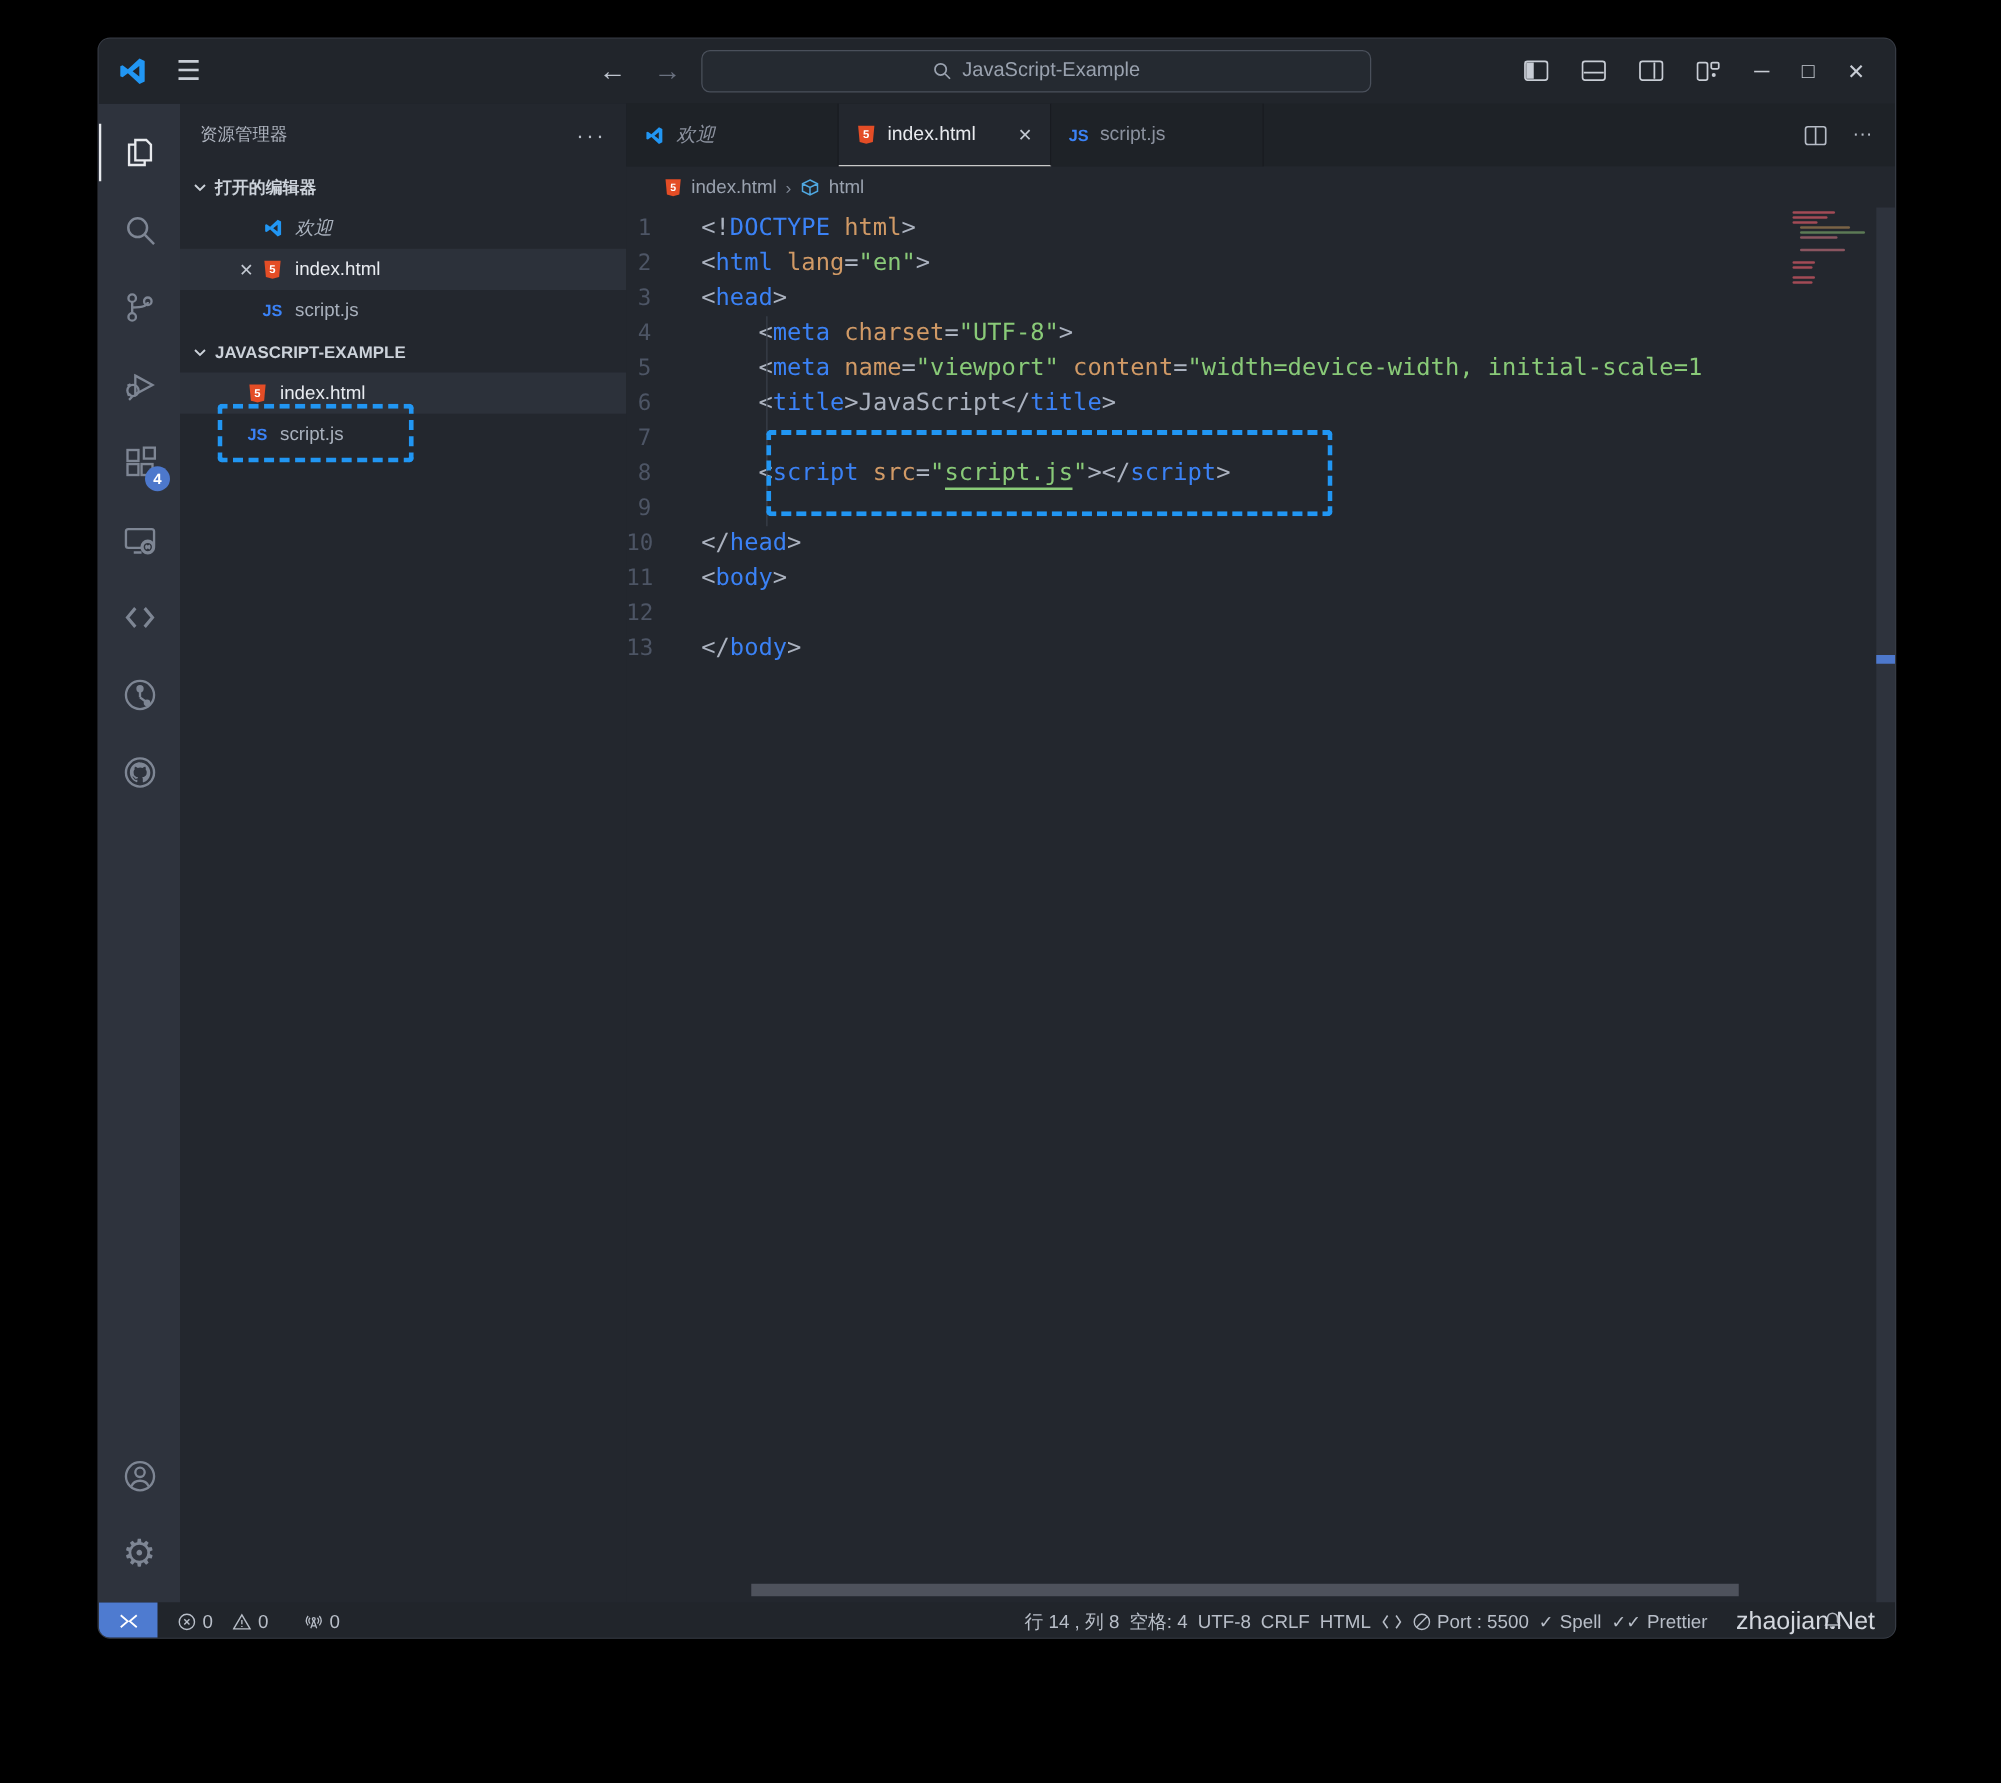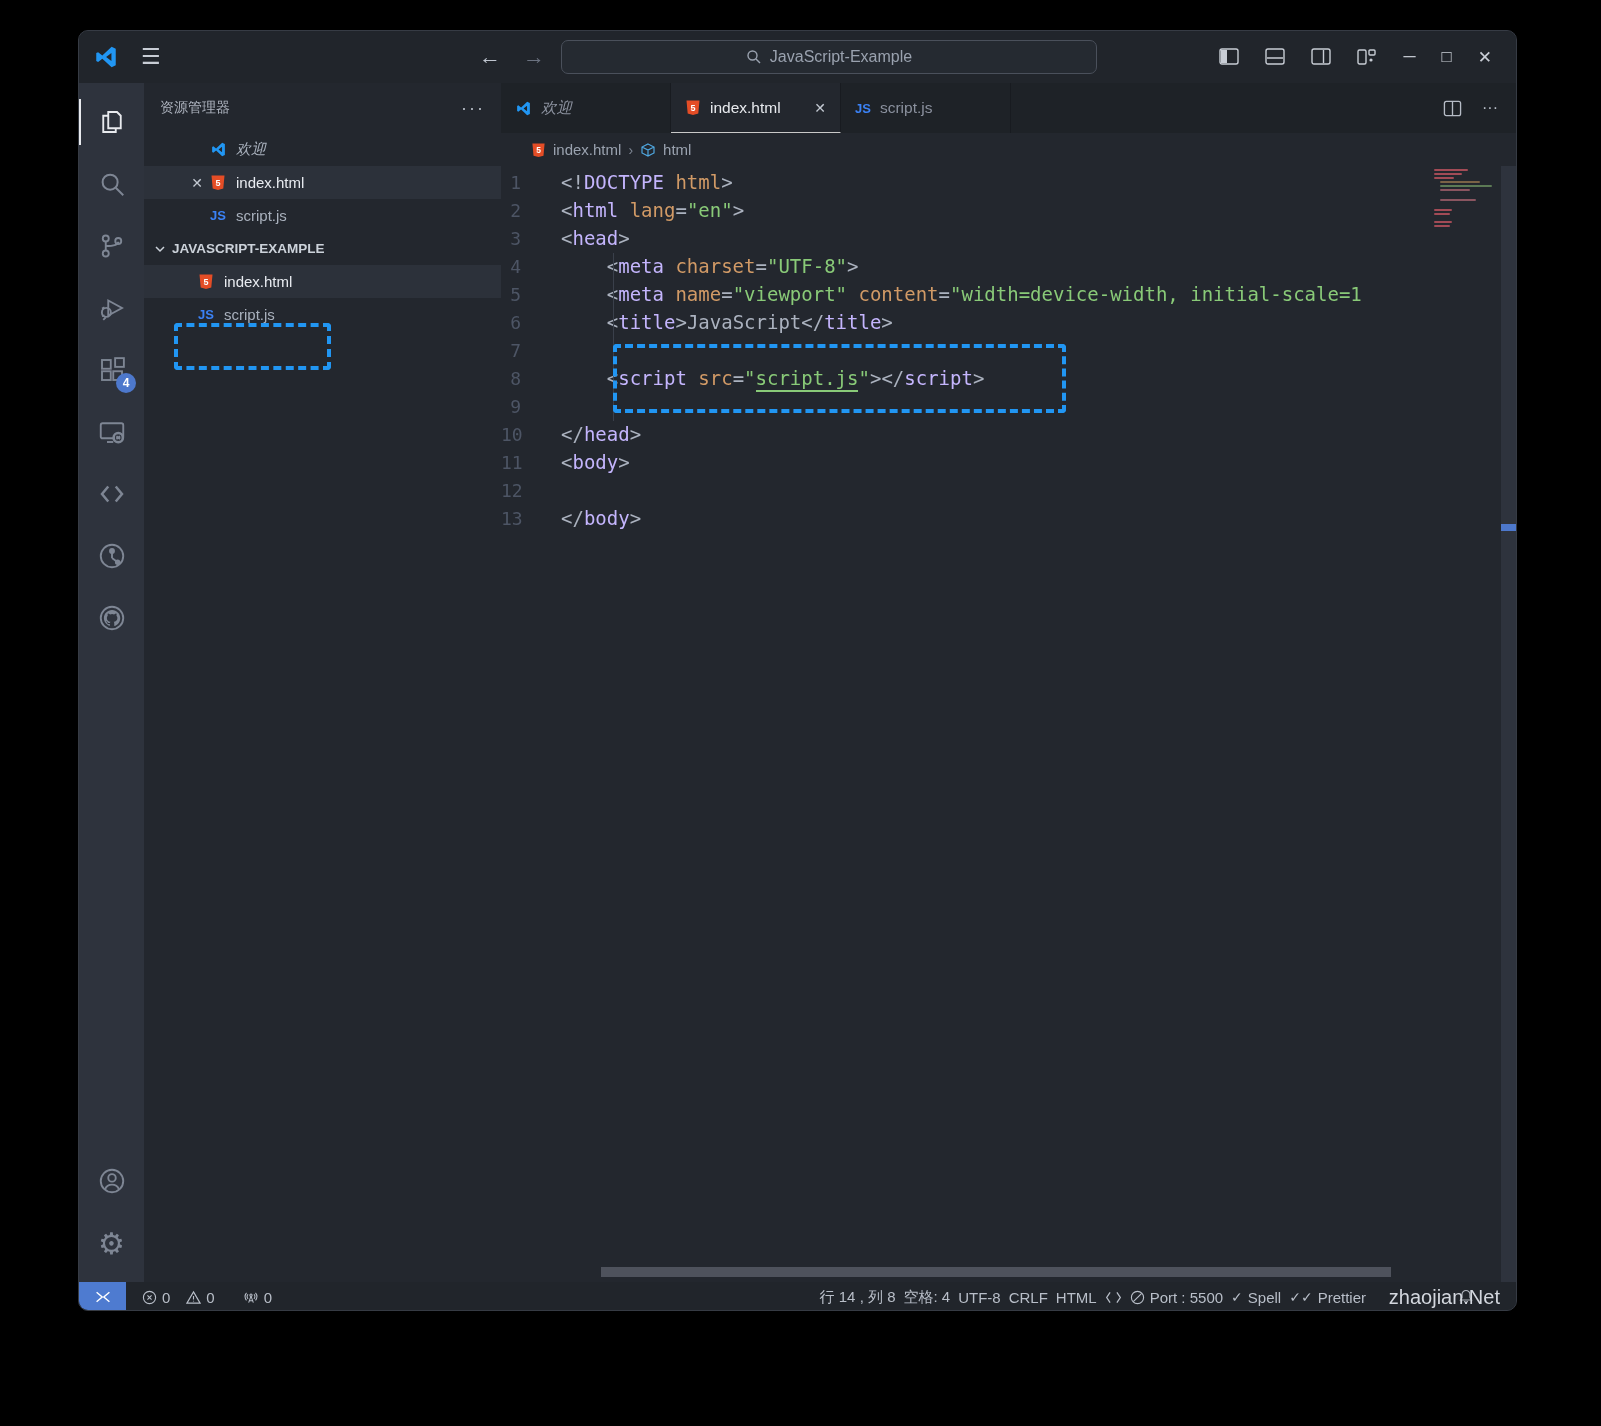--- a/index.html
+++ b/index.html
@@ -63,21 +63,21 @@
   .breadcrumb { height:33px; display:flex; align-items:center; gap:7px; padding-left:30px; color:#9aa2af; font-size:15px; }
   .breadcrumb .sep { color:#7e8694; font-size:14px; }
   .bc-html-label { color:#9aa2af; }
 
   .codearea { position:relative; flex:1; overflow:hidden; font-family:"DejaVu Sans Mono", monospace; font-size:19px; padding-top:2px; }
   .crow { height:28px; display:flex; align-items:center; }
   .crow .ln { width:60px; text-align:right; padding-right:40px; color:#4d5565; flex:none; font-size:18px; }
   .crow.cur { background:#282d36; box-shadow:inset 0 0 0 1px #323845; }
   .crow.cur .ln { color:#c7cdd6; }
   .ct { white-space:pre; }
-  .t{color:#c4b5fd} .a{color:#d19a66} .s{color:#89ca78} .p{color:#abb2bf} .x{color:#abb2bf}
+  .t{color:#3b82f6} .a{color:#d19a66} .s{color:#89ca78} .p{color:#abb2bf} .x{color:#abb2bf}
   .l{color:#89ca78; border-bottom:2px solid #89ca78; padding-bottom:1px;}
 
   .ed-dash { position:absolute; left:112px; top:178px; width:453px; height:69px; border:4px dashed #2196f3; border-radius:4px; pointer-events:none; }
   .indent-guide { position:absolute; left:112px; top:87px; width:1px; height:168px; background:#3a404b; }
 
   .minimap { position:absolute; right:15px; top:84px; width:73px; bottom:0; }
   .mm-line { height:2px; margin:2px 0 0 6px; border-radius:1px; }
   .overview { position:absolute; right:0; top:83px; width:15px; bottom:0; background:#2e333d; }
   .ov-cursor { position:absolute; right:0; top:358px; width:15px; height:7px; background:#4d78cc; }
   .hscroll { position:absolute; left:100px; top:1184px; width:790px; height:10px; background:rgba(130,136,148,.45); }
@@ -216,20 +216,26 @@
         </div>
       </div>
     </div>
 
     <div class="sidebar">
       <div class="sb-header">
         <span>资源管理器</span>
         <span class="more">···</span>
       </div>
 
+      <div class="sect">
+        <svg width="16" height="16" viewBox="0 0 16 16">
+            <polyline points="4,6 8,10 12,6" fill="none" stroke="#ccd2da" stroke-width="1.5"></polyline>
+          </svg>
+        <span>打开的编辑器</span>
+      </div>
 
       <div class="trow indent1">
         <span class="ficon">
           <svg width="17" height="17" viewBox="0 0 24 24">
               <path fill="#2196f3" d="M17.2 2.6 8.6 10.5 4.7 7.5 3 8.3v7.4l1.7.8 3.9-3L17.2 21.4 21 19.6V4.4L17.2 2.6zM17 8.2v7.6l-4.9-3.8L17 8.2z"></path>
             </svg>
         </span>
         <span class="italic">欢迎</span>
       </div>
 

